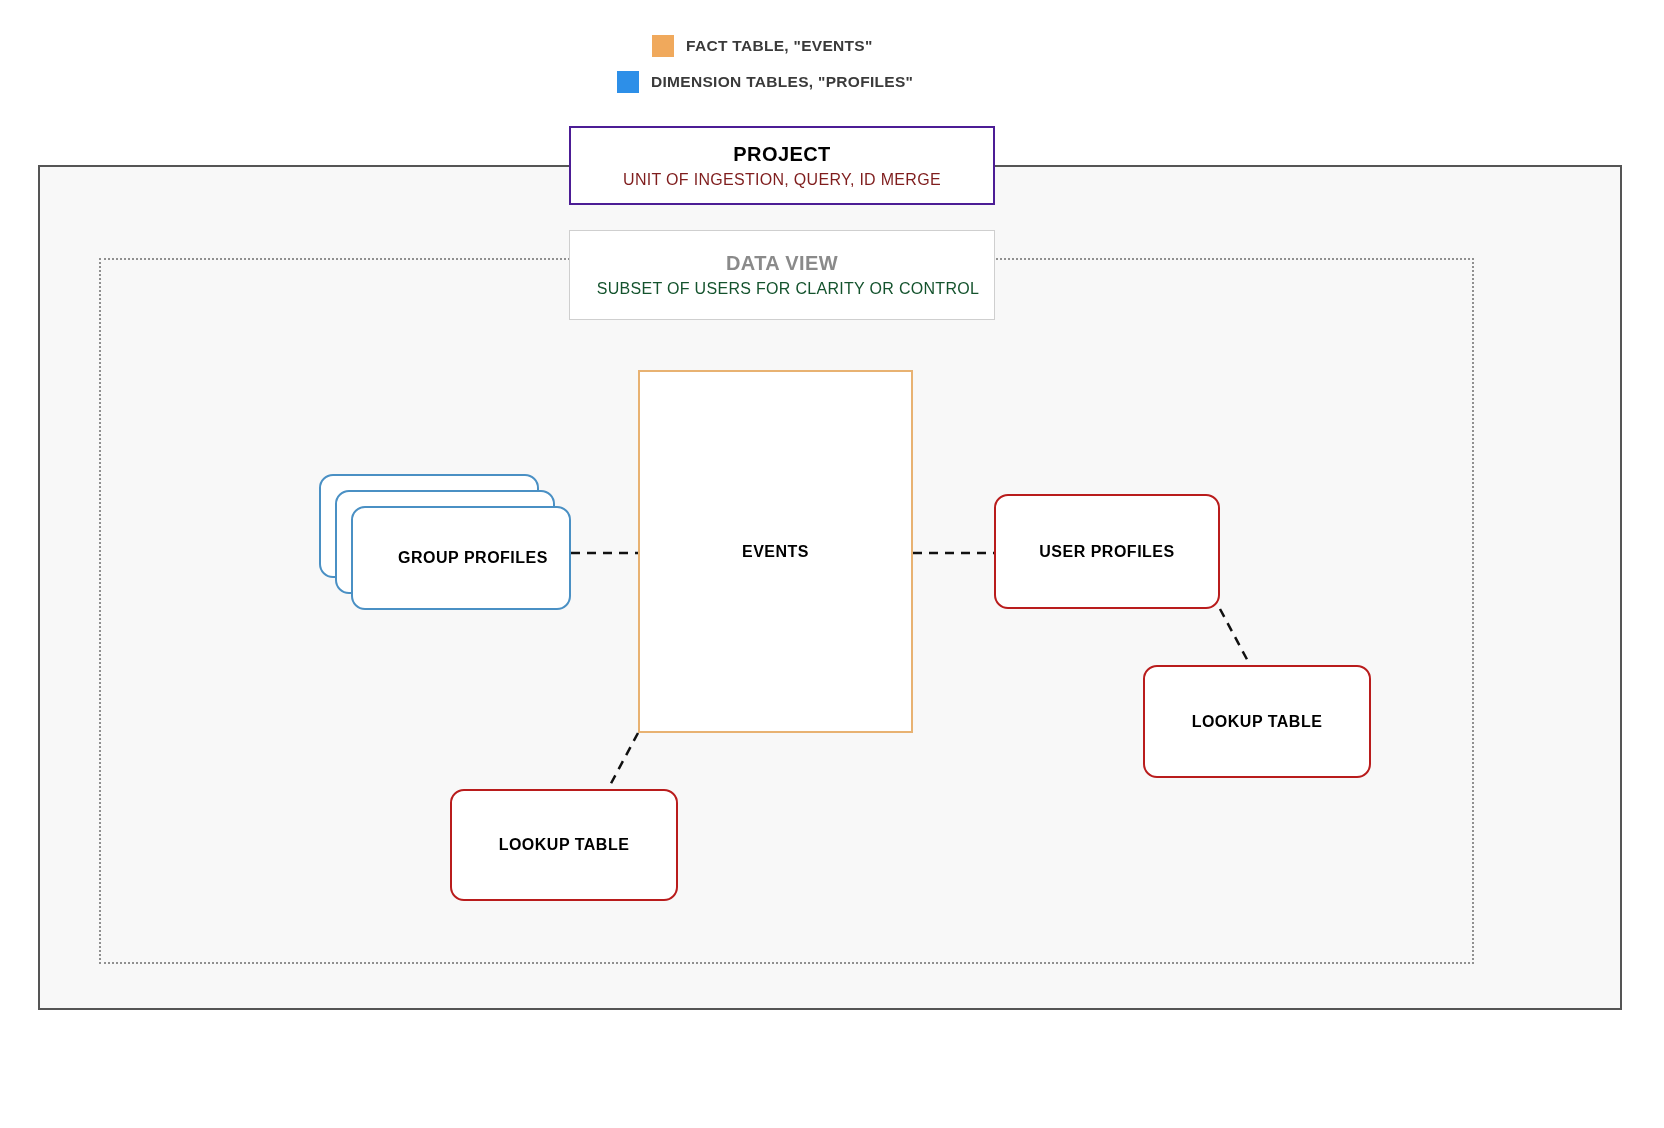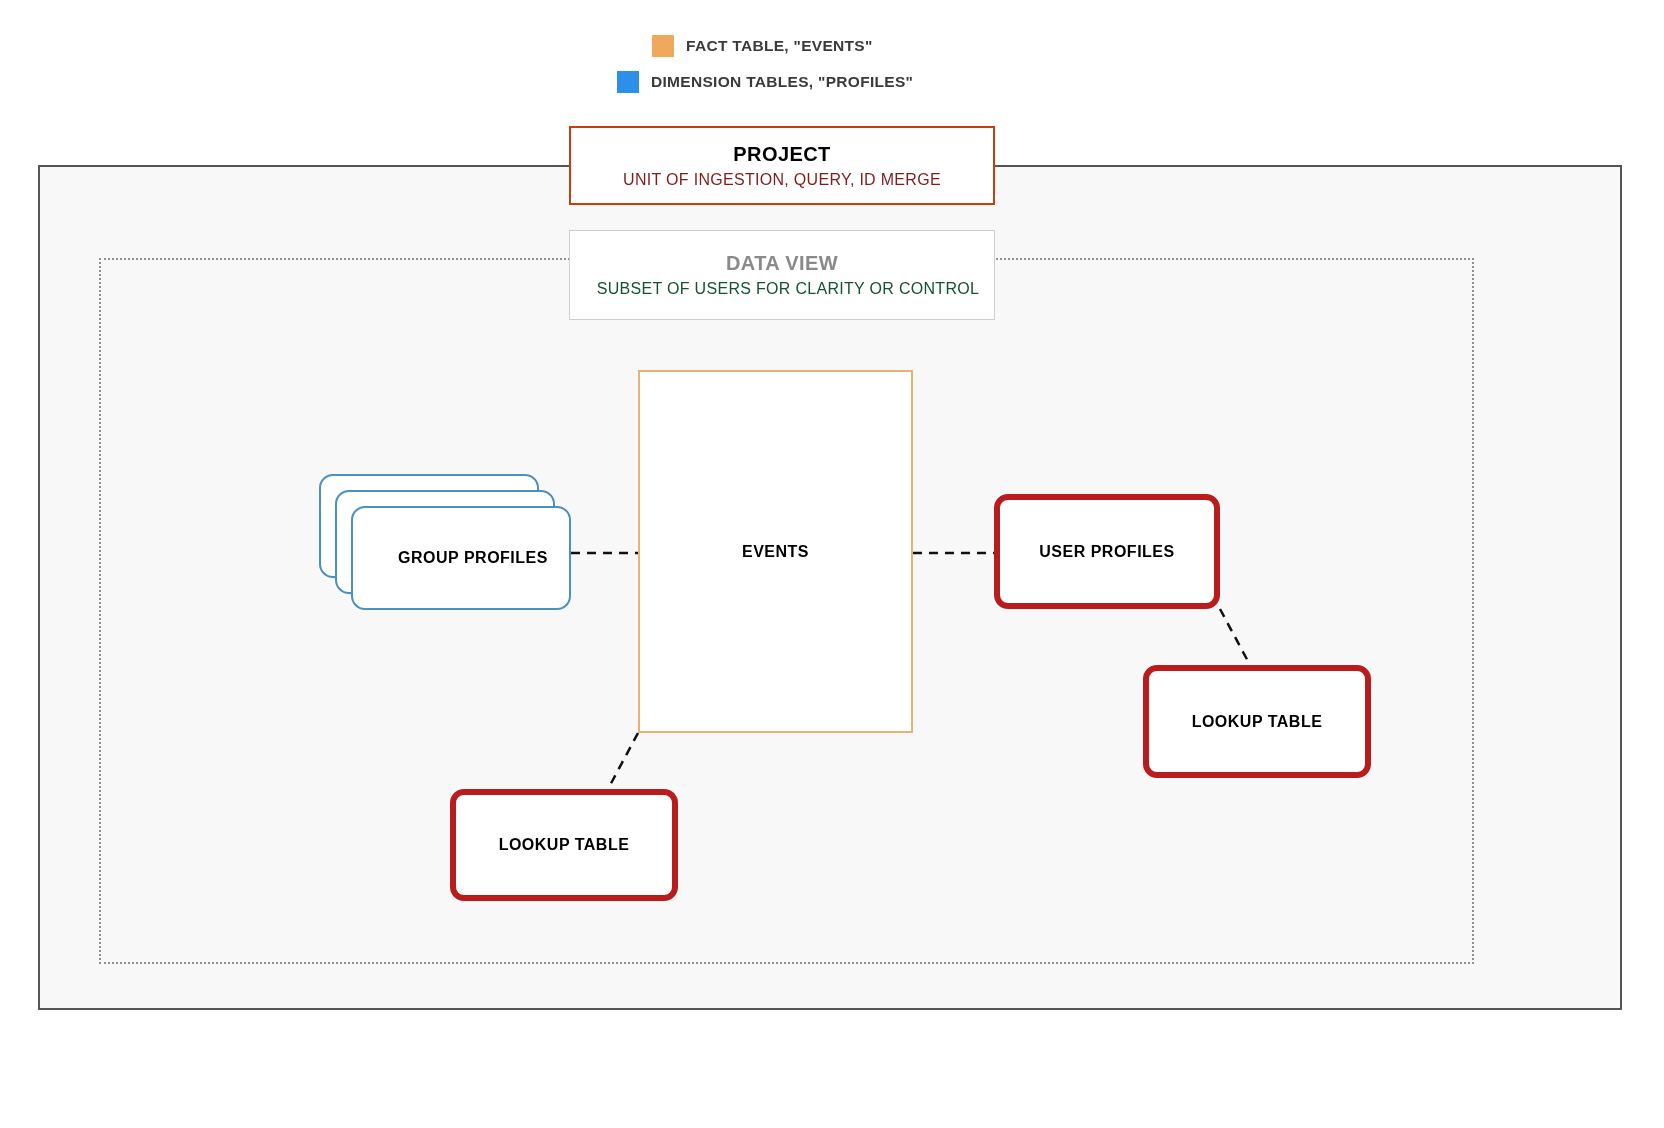--- a/index.html
+++ b/index.html
@@ -72,21 +72,21 @@
     display: flex;
     flex-direction: column;
     align-items: center;
     justify-content: center;
   }
   #project-box {
     left: 569px;
     top: 126px;
     width: 426px;
     height: 79px;
-    border: 2px solid #c2410c;
+    border: 2px solid #4c1d95;
   }
   #dataview-box {
     left: 569px;
     top: 230px;
     width: 426px;
     height: 90px;
     border: 1px solid #cfcfcf;
   }
   .box-title {
     font-size: 20px;
@@ -128,21 +128,21 @@
     left: 638px;
     top: 370px;
     width: 275px;
     height: 363px;
     border: 2px solid #e8b272;
     z-index: 4;
   }
 
   
   .dim-node {
-    border: 6px solid #b91c1c;
+    border: 2px solid #b91c1c;
     border-radius: 14px;
   }
 
   
   #group-profiles-stack {
     position: absolute;
     left: 319px;
     top: 474px;
     width: 252px;
     height: 136px;

